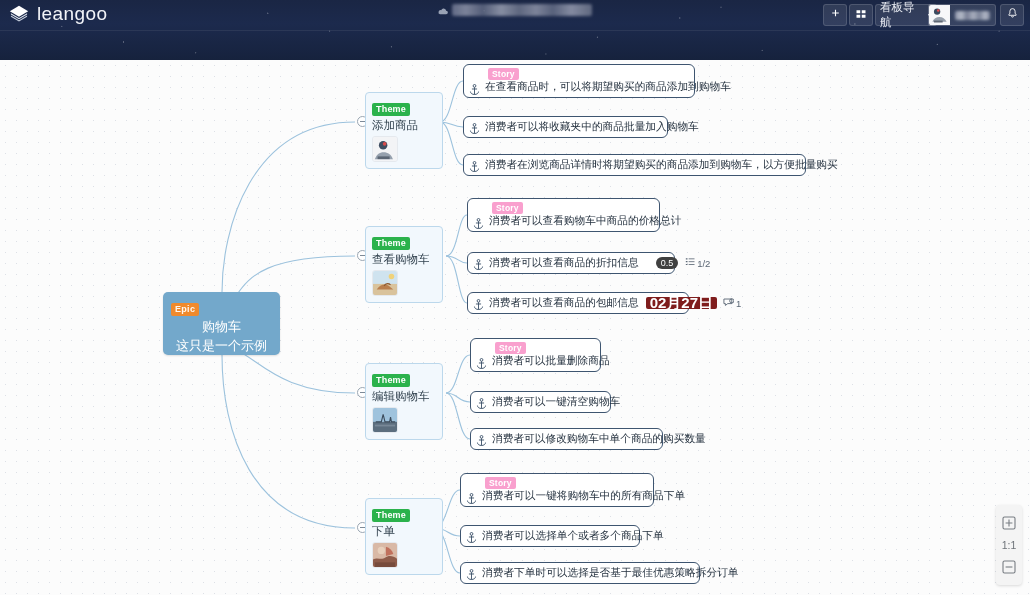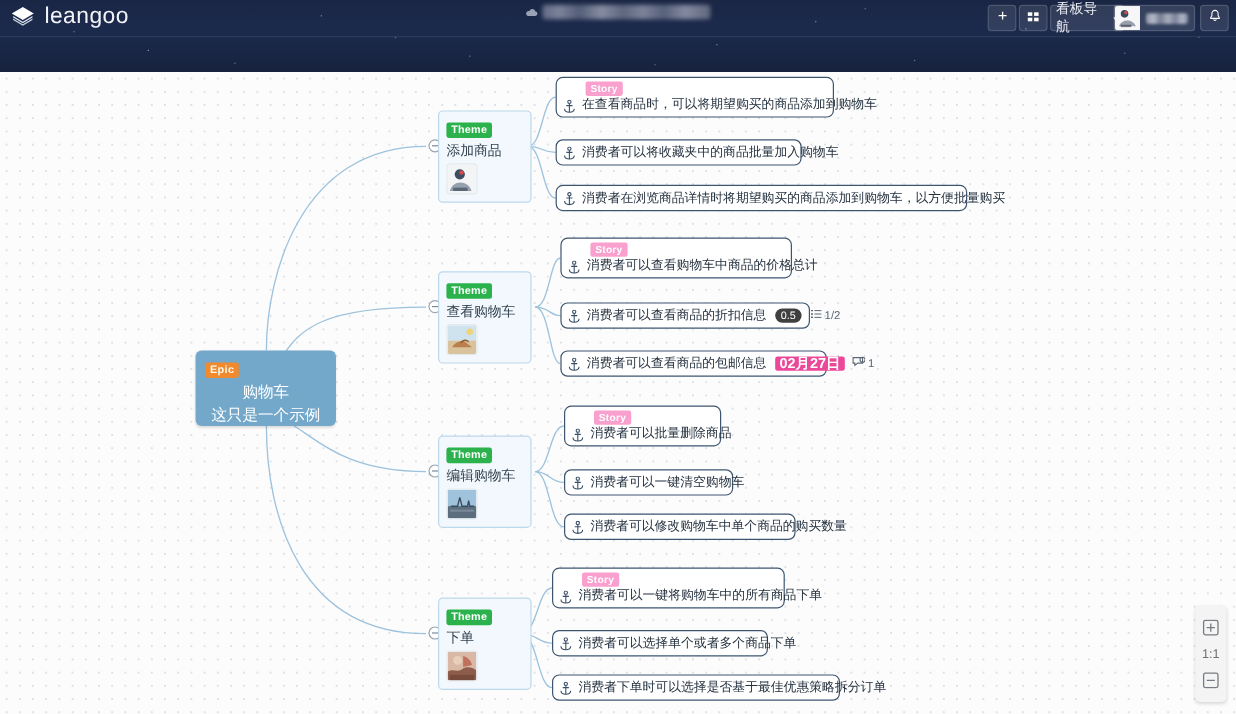--- a/index.html
+++ b/index.html
@@ -173,27 +173,27 @@
   }
   .story-card.tall { height:34px; align-items:flex-end; padding-bottom:3px; }
   .story-badge {
     position:absolute; left:24px; top:3px;
     background:#f9a0ce; color:#fff; font-size:8.5px; line-height:10px;
     padding:1px 4px; border-radius:2px; font-weight:700; letter-spacing:.2px;
   }
   .anchor-ico { flex:0 0 11px; width:11px; height:12px; margin-right:5px; }
   .story-text { font-size:10.7px; color:#24313f; }
   .pill-gray {
-    margin-left:7px; background:#404040; color:#fff; font-size:9px; line-height:12px;
+    margin-left:17px; background:#404040; color:#fff; font-size:9px; line-height:12px;
     padding:0 5px; border-radius:7px; font-weight:400;
   }
   .meta-chk { margin-left:7px; display:flex; align-items:center; gap:2px;
               font-size:9.5px; color:#5b6775; }
   .pill-date {
-    margin-left:7px; background:#ec4899; color:#fff; font-size:12px; line-height:12px;
+    margin-left:7px; background:#7f1d1d; color:#fff; font-size:15px; line-height:12px;
     padding:0 4px; border-radius:2px; font-weight:700;
   }
   .meta-cmt { margin-left:6px; display:flex; align-items:center; gap:2px;
               font-size:9.5px; color:#5b6775; }
 
   
   .zoom-ctrl {
     position:absolute; right:8px; top:445px; width:26px;
     background:#f4f4f4; border-radius:4px; box-shadow:0 1px 3px rgba(0,0,0,.14);
     display:flex; flex-direction:column; align-items:center; padding:6px 0;

